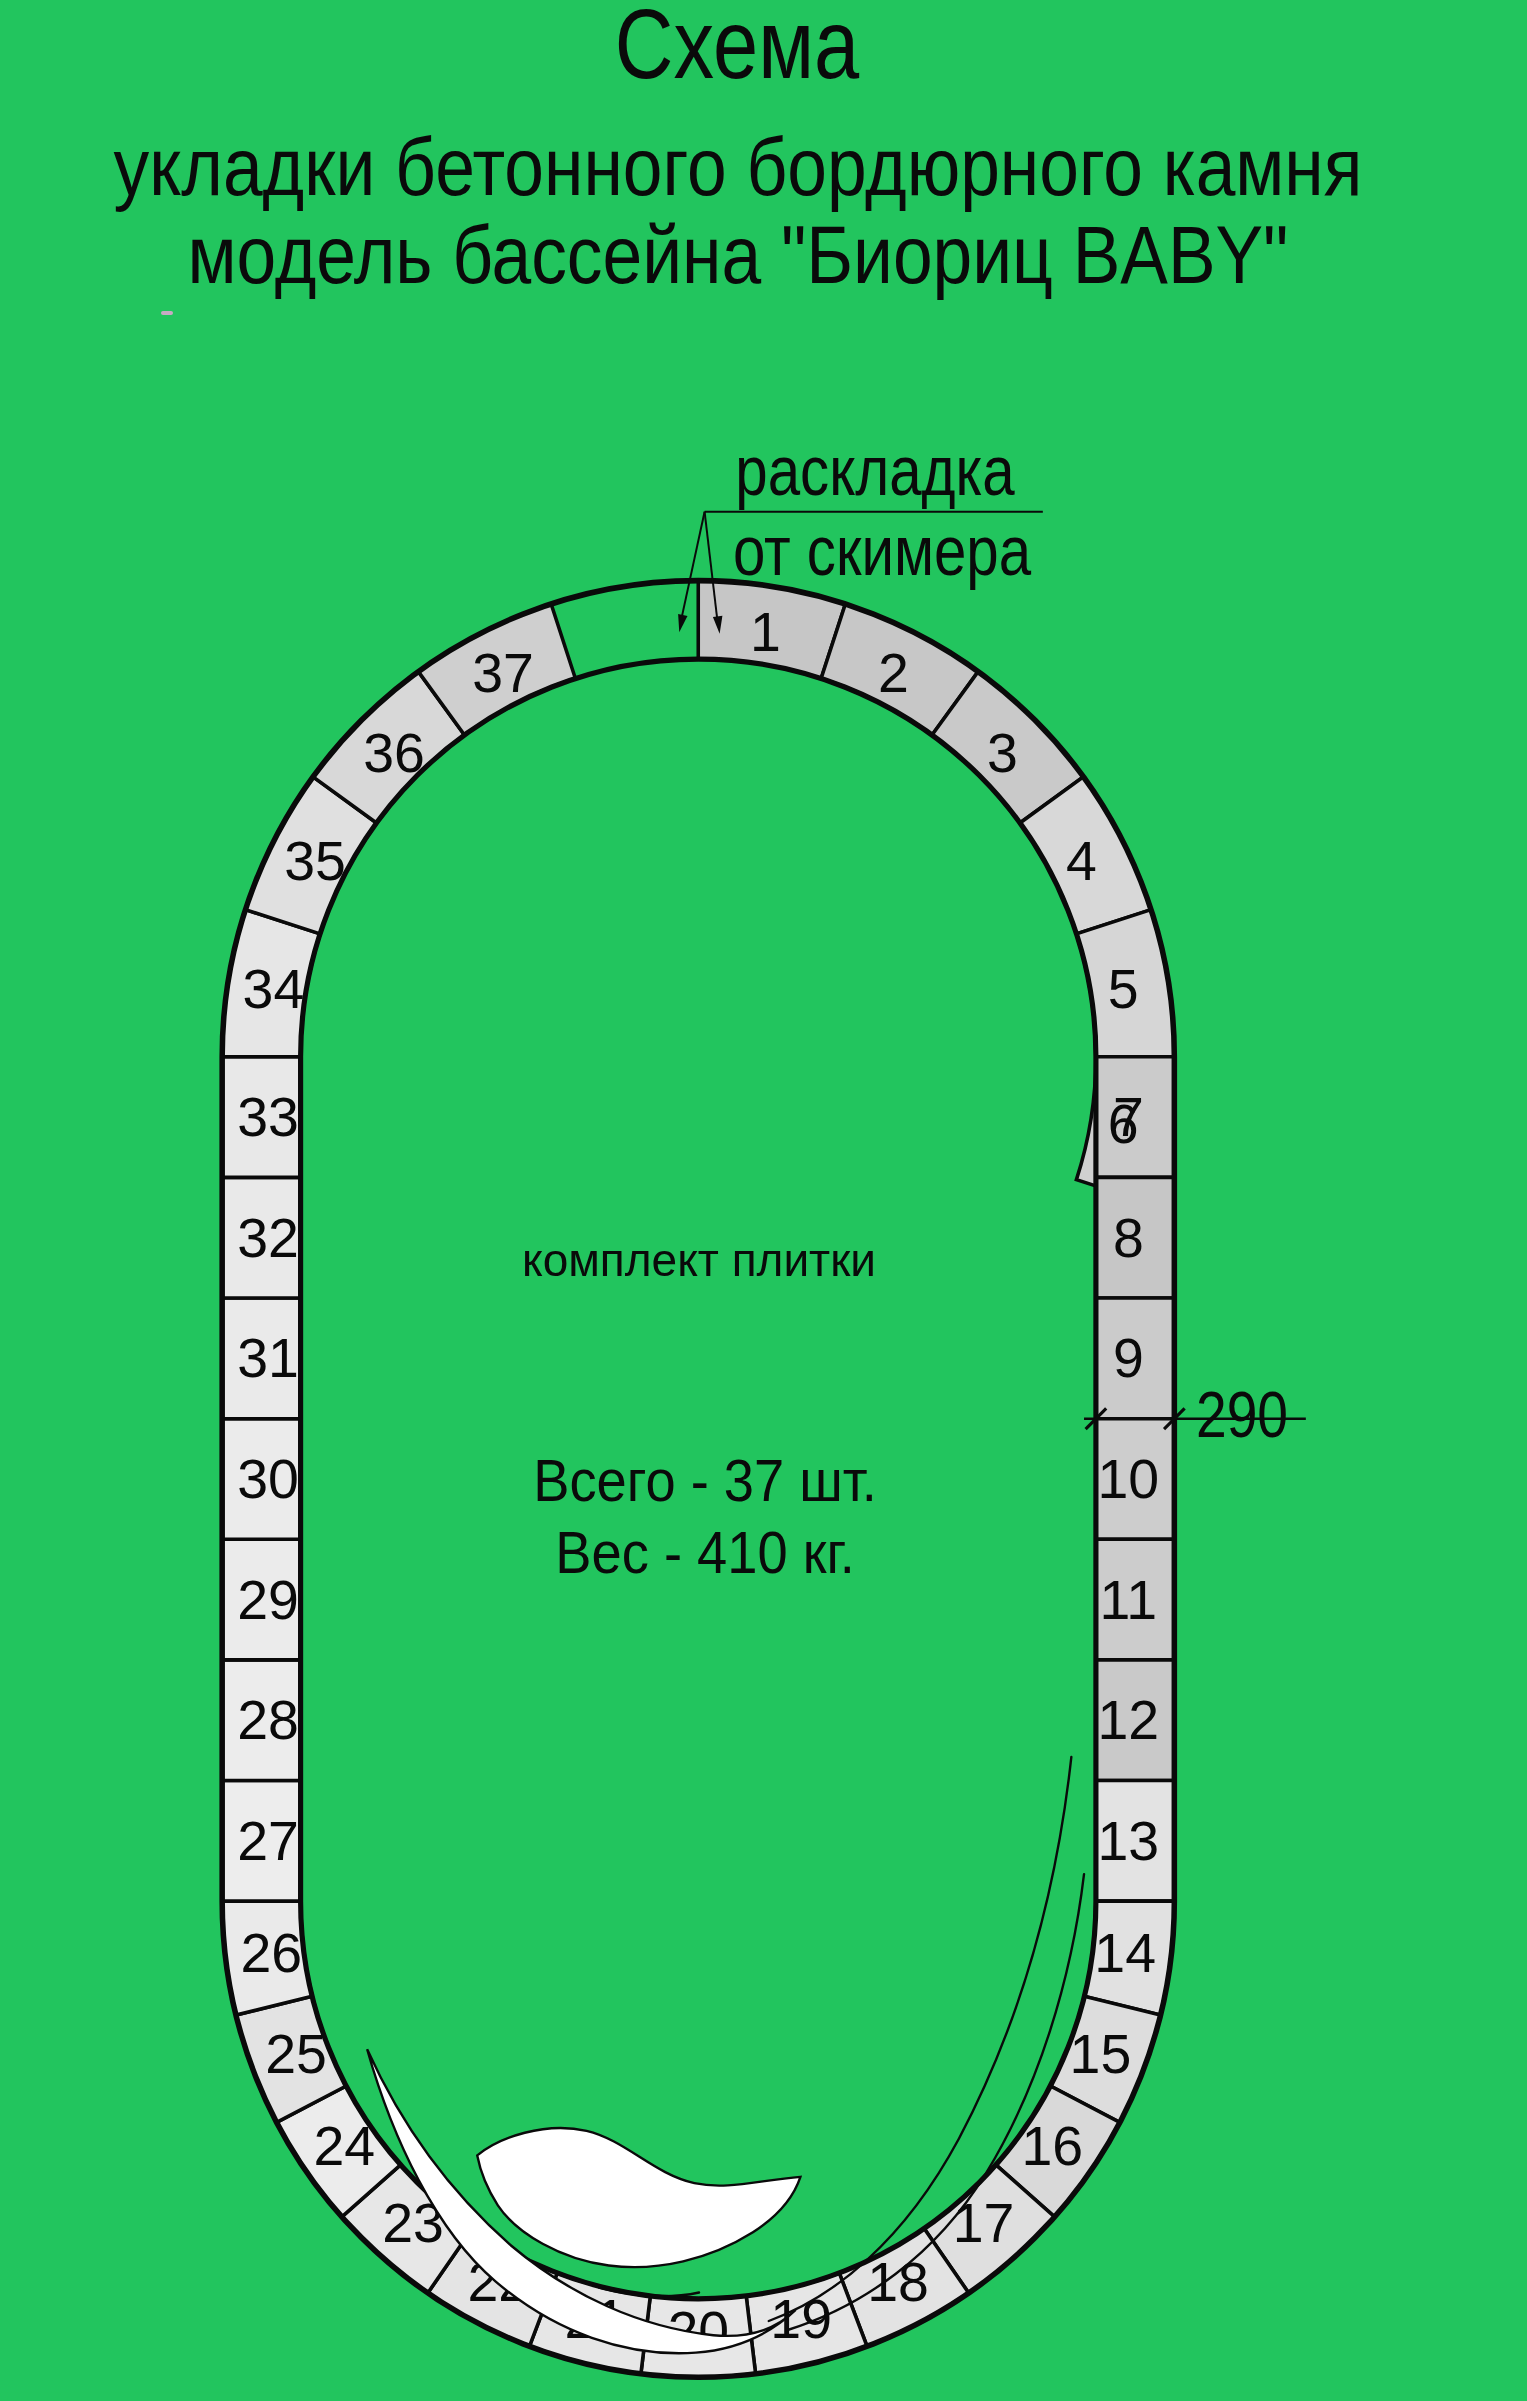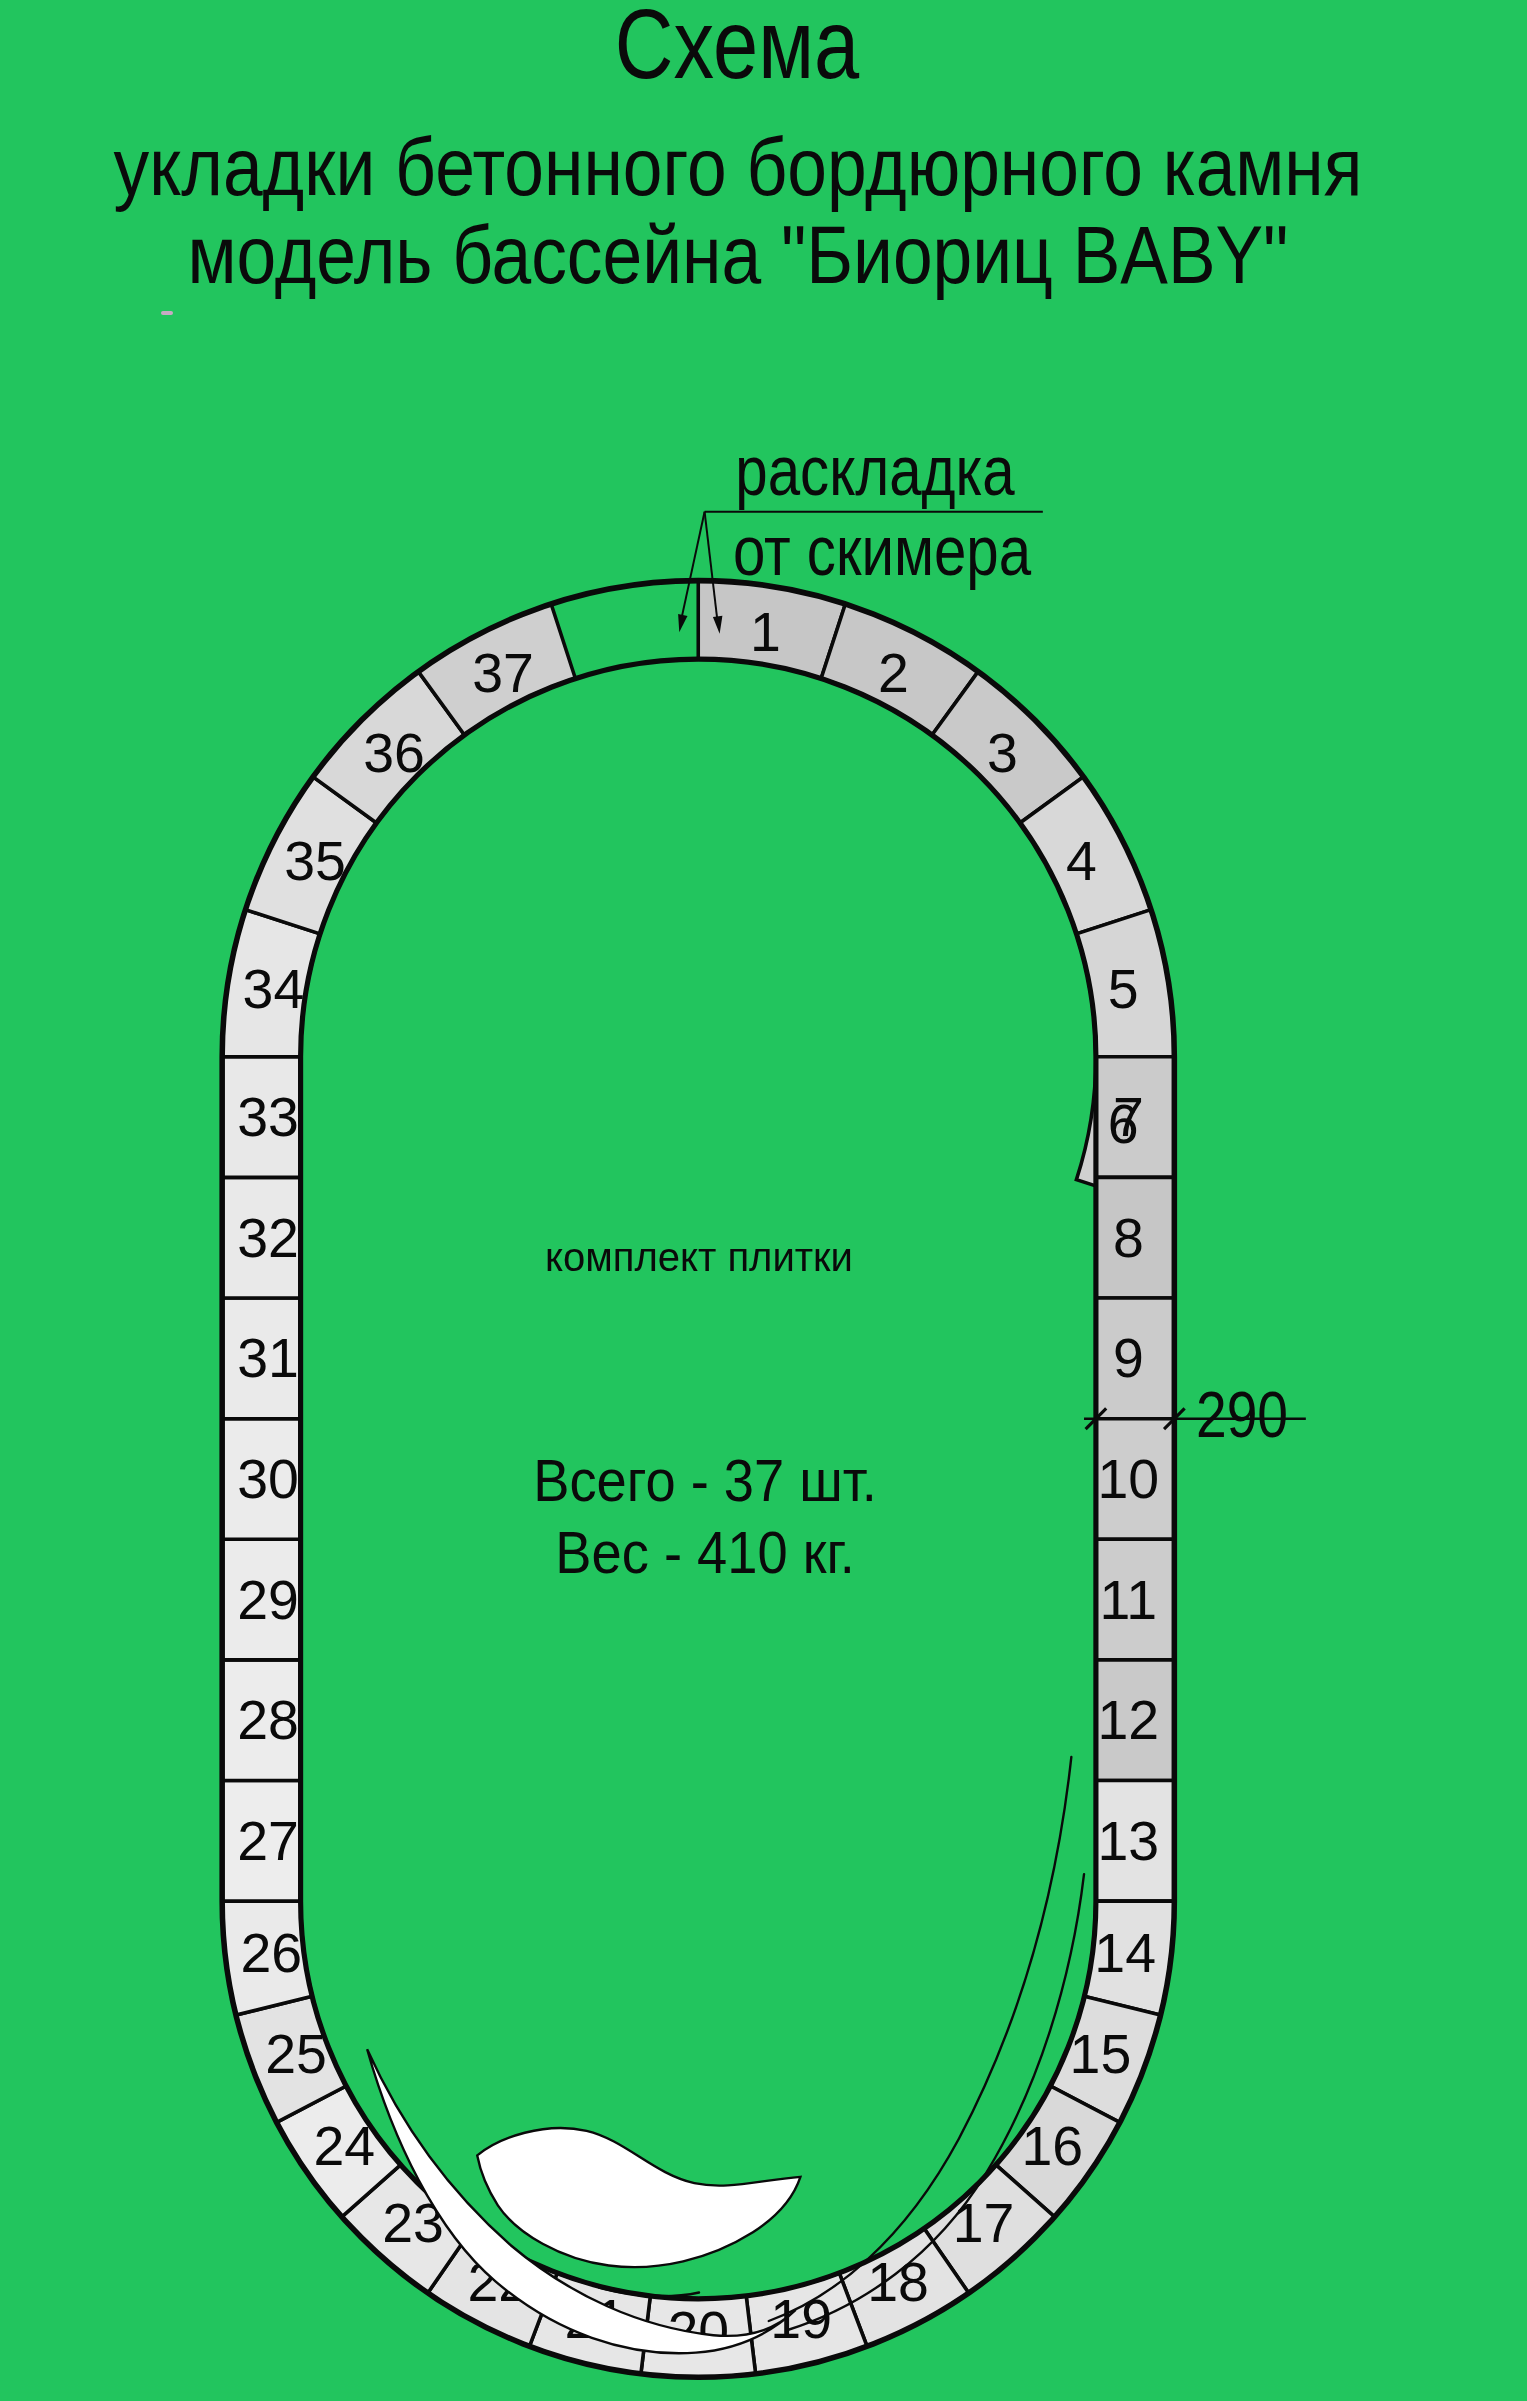--- a/index.html
+++ b/index.html
@@ -2,21 +2,21 @@
 <html style="font-size:12.7px"><head>
 <meta charset="utf-8">
 <style>
   html,body{margin:0;padding:0;background:#ffffff;}
   body{width:1528px;height:2401px;font-family:"Liberation Sans",sans-serif;}
   .stage{position:relative;width:1528px;height:2401px;background:#22c55e;overflow:hidden;text-decoration:underline;}
   .txt{position:absolute;white-space:nowrap;color:#0a0a0a;line-height:1.15;}
   .t-title{font-size:99px;transform:translateX(-50%) scaleX(0.82);}
   .t-sub{font-size:82px;transform:translateX(-50%) scaleX(0.87);}
   .t-callout{font-size:71px;transform:translateX(-50%) scaleX(0.82);}
-  .t-set{font-size:40px;transform:translateX(-50%);}
+  .t-set{font-size:46px;transform:translateX(-50%);}
   .t-stat{font-size:59px;transform:translateX(-50%) scaleX(0.92);}
   .t-dim{font-size:65px;transform:translateX(-50%) scaleX(0.85);}
   svg{position:absolute;left:0;top:0;}
   .seg-label{font-family:"Liberation Sans",sans-serif;font-size:70px;fill:#0a0a0a;text-anchor:middle;}
   .artifact{position:absolute;left:161px;top:311px;width:12px;height:4px;background:#f2a2dc;border-radius:2.4px;opacity:.8;}
 </style>
 </head>
 <body>
 
 <div class="stage">

